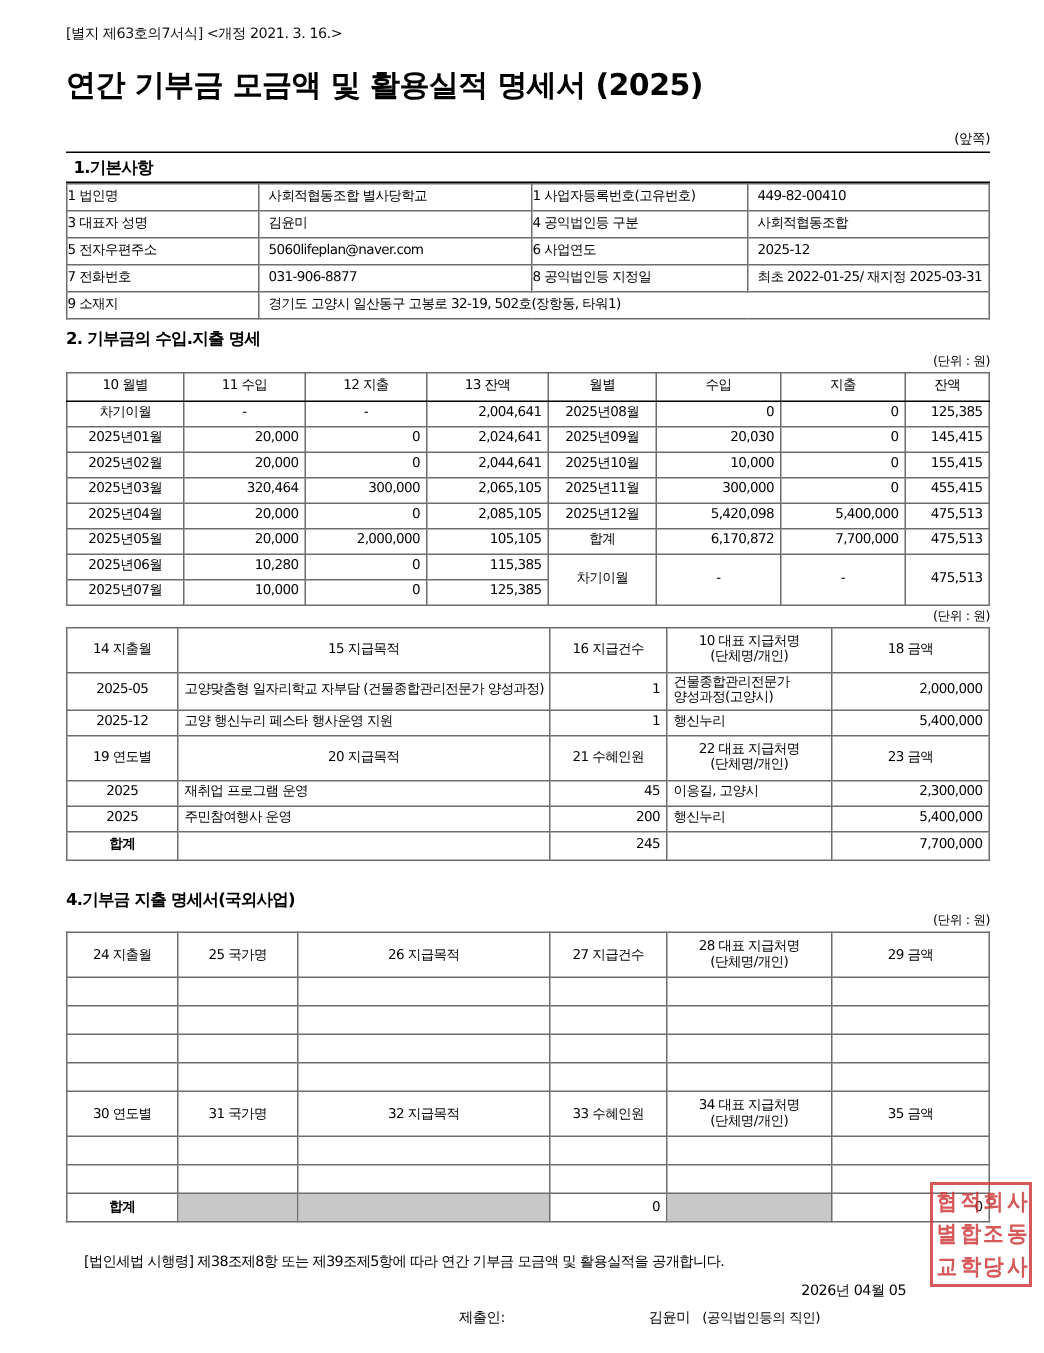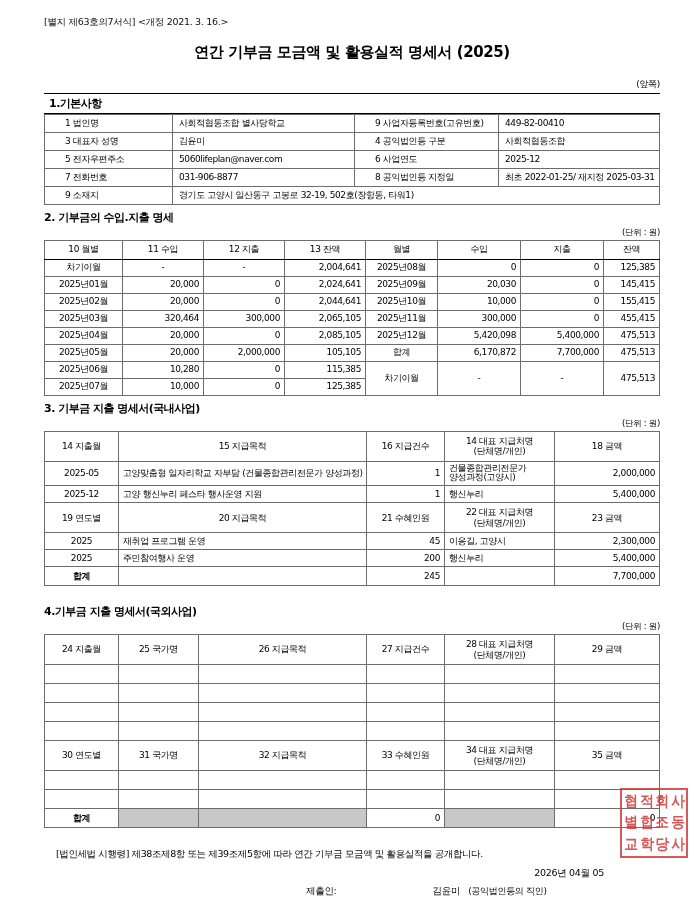--- a/index.html
+++ b/index.html
@@ -12,22 +12,22 @@
     font-family: "DejaVu Sans", "Liberation Sans", sans-serif;
     color: #000;
     position: relative;
     overflow: hidden;
   }
   .page { padding: 14px 36px 0 44px; position: relative; height: 100%; }
 
   .formcode { font-size: 9.5px; letter-spacing: -0.3px; color: #111; margin: 2px 0 0 0; }
 
   .doc-title {
-    text-align: center;
-    font-size: 15px;
+    text-align: left;
+    font-size: 20px;
     font-weight: bold;
     letter-spacing: -0.4px;
     margin: 14px 0 0 0;
   }
 
   .side-note {
     text-align: right;
     font-size: 9px;
     margin: 16px 0 2px 0;
     letter-spacing: -0.3px;
@@ -62,21 +62,21 @@
     font-weight: normal;
     line-height: 1.2;
     height: 17px;
     overflow: hidden;
     white-space: nowrap;
   }
 
   
   .t-basic { border-top: 1.6px solid #000; border-bottom: 1.6px solid #000; }
   .t-basic td { height: 18px; }
-  .t-basic .lbl { padding-left: 20px; }
+  .t-basic .lbl { padding-left: 0; }
   .t-basic .val { padding-left: 6px; }
 
   .sec1-bar {
     border-top: 1.6px solid #000;
     border-bottom: 0.8px solid #000;
     padding: 2px 4px 2px 5px;
     font-size: 11px;
     font-weight: bold;
     letter-spacing: -0.5px;
   }
@@ -158,21 +158,21 @@
     <colgroup>
         <col style="width:128px">
         <col style="width:182px">
         <col style="width:144px">
         <col>
       </colgroup>
     <tbody>
       <tr>
         <td class="lbl">1 법인명</td>
         <td class="val">사회적협동조합 별사당학교</td>
-        <td class="lbl">9 사업자등록번호(고유번호)</td>
+        <td class="lbl">1 사업자등록번호(고유번호)</td>
         <td class="val">449-82-00410</td>
       </tr>
       <tr>
         <td class="lbl">3 대표자 성명</td>
         <td class="val">김윤미</td>
         <td class="lbl">4 공익법인등 구분</td>
         <td class="val">사회적협동조합</td>
       </tr>
       <tr>
         <td class="lbl">5 전자우편주소</td>
@@ -291,37 +291,36 @@
       </tr>
       <tr>
         <td class="c">2025년07월</td>
         <td>10,000</td>
         <td>0</td>
         <td>125,385</td>
       </tr>
     </tbody>
   </table>
 
-  <div class="sec-head">3. 기부금 지출 명세서(국내사업)</div>
   <div class="unit">(단위 : 원)</div>
   <table class="t-sp">
     <colgroup>
         <col style="width:74px">
         <col style="width:248px">
         <col style="width:78px">
         <col style="width:110px">
         <col>
       </colgroup>
     <tbody>
       <tr>
         <th>14 지출월</th>
         <th>15 지급목적</th>
         <th>16 지급건수</th>
         <th>
-          <span>14 대표 지급처명</span><br>
+          <span>10 대표 지급처명</span><br>
           <span>(단체명/개인)</span>
         </th>
         <th>18 금액</th>
       </tr>
       <tr>
         <td>2025-05</td>
         <td class="l">고양맞춤형 일자리학교 자부담 (건물종합관리전문가 양성과정)</td>
         <td class="r">1</td>
         <td class="twoline">
           <span>건물종합관리전문가</span><br>

